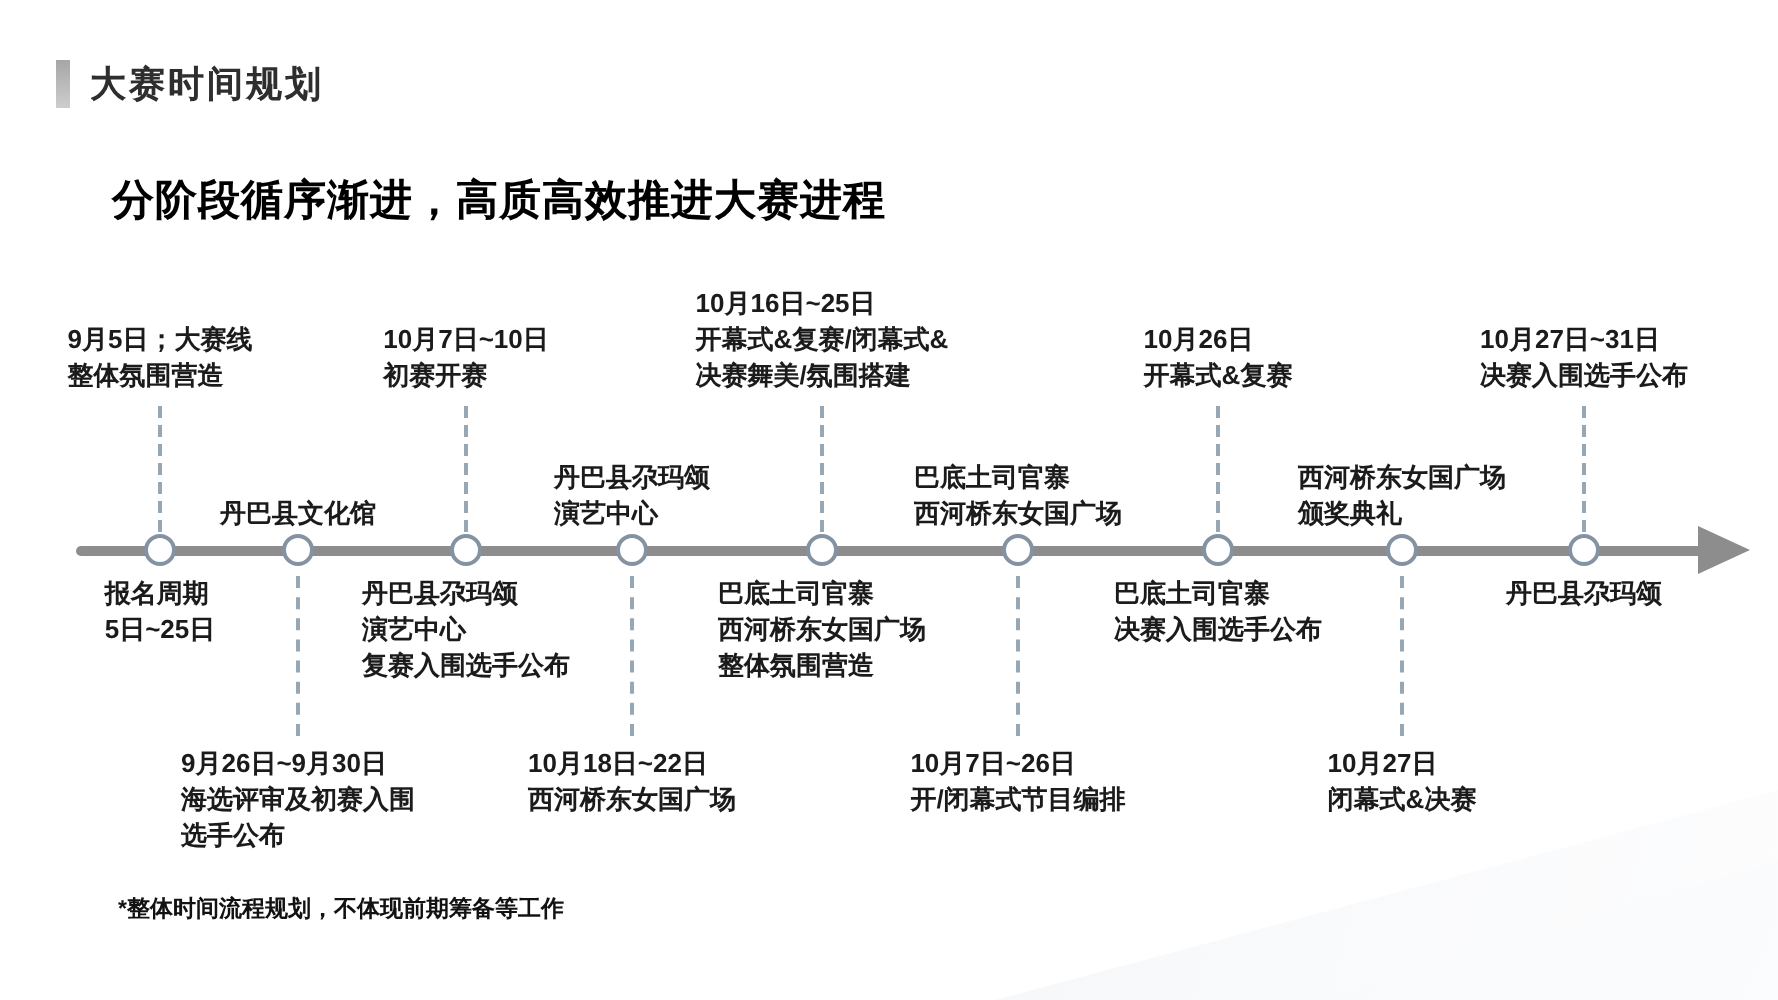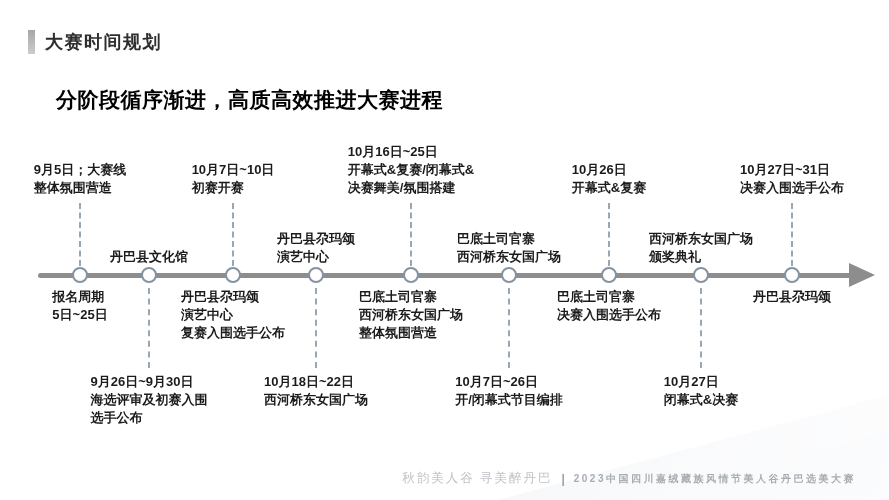--- a/index.html
+++ b/index.html
@@ -135,20 +135,16 @@
   </div>
 
   <div class="milestone" style="left:792px">
     <div class="lbl top-date">10月27日~31日
 决赛入围选手公布</div>
     <div class="dash dash-up"></div>
     <div class="node"></div>
     <div class="lbl below">丹巴县尕玛颂</div>
   </div>
 
+  <div class="footnote">*整体时间流程规划，不体现前期筹备等工作</div>
 
-  <div class="footer">
-    <span class="slogan">秋韵美人谷 寻美醉丹巴</span>
-    <span class="divider">|</span>
-    <span class="event">2023中国四川嘉绒藏族风情节美人谷丹巴选美大赛</span>
-  </div>
 
 </div>
 
 </body></html>

